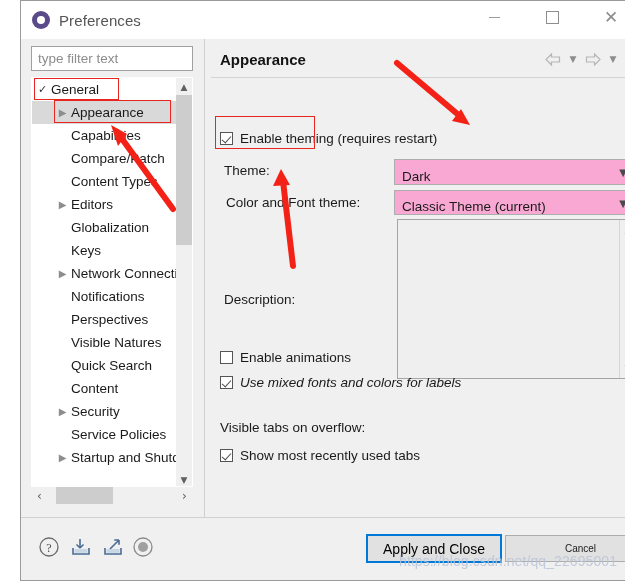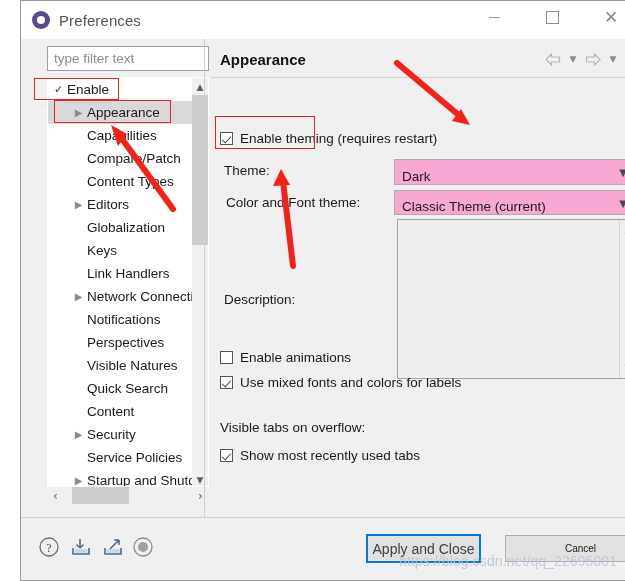--- a/index.html
+++ b/index.html
@@ -56,21 +56,21 @@
   }
   #btn-min  { left: 450px; }
   #btn-max  { left: 508px; }
   #btn-close{ left: 567px; }
   .min-glyph  { width: 11px; height: 1px; background: #9d9d9d; }
   .max-glyph  { width: 13px; height: 13px; border: 1px solid #8d8d8d; }
   .close-glyph{ font-size: 17px; line-height: 17px; color: #8d8d8d; font-family: "DejaVu Sans", sans-serif; }
 
   
   #left-panel {
-    position: absolute; left: 16px; top: 38px;
+    position: absolute; left: 0; top: 38px;
     width: 190px; height: 478px;
     background: #f0f0f0;
   }
   #filter-input {
     position: absolute; left: 10px; top: 7px;
     width: 162px; height: 25px;
     border: 1px solid #a0a0a0;
     background: #ffffff;
     font-size: 13.5px; color: #8c8c8c;
     padding: 0 0 0 6px;
@@ -287,25 +287,25 @@
     position: absolute; top: 534px;
     width: 24px; height: 24px;
   }
   #icon-help   { left: 16px; }
   #icon-import { left: 48px; }
   #icon-export { left: 80px; }
   #icon-record { left: 110px; }
 
   #btn-apply-close {
     position: absolute; left: 345px; top: 533px;
-    width: 115px; height: 29px;
+    width: 136px; height: 29px;
     background: #e1e1e1;
     border: 2px solid #0078d7;
     display: flex; align-items: center; justify-content: center;
-    font-size: 14px; color: #404040;
+    font-size: 14px; color: #000000;
   }
   #btn-cancel {
     position: absolute; left: 484px; top: 534px;
     width: 127px; height: 27px;
     background: #e1e1e1;
     border: 1px solid #adadad;
     display: flex; align-items: center; justify-content: center;
     font-size: 10px; color: #1a1a1a; padding-left: 24px;
   }
 
@@ -357,21 +357,21 @@
   </div>
 
   <div id="left-panel">
 
     <div id="filter-input">type filter text</div>
 
     <div id="tree-box">
       <div id="tree-list">
           <div class="tree-item lvl1">
             <span class="tick">✓</span>
-            <span>Enable</span>
+            <span>General</span>
           </div>
           <div class="tree-item lvl2 sel">
             <span class="twisty">▶</span>
             <span>Appearance</span>
           </div>
           <div class="tree-item lvl2">
             <span class="twisty"></span>
             <span>Capabilities</span>
           </div>
           <div class="tree-item lvl2">
@@ -386,24 +386,20 @@
             <span class="twisty">▶</span>
             <span>Editors</span>
           </div>
           <div class="tree-item lvl2">
             <span class="twisty"></span>
             <span>Globalization</span>
           </div>
           <div class="tree-item lvl2">
             <span class="twisty"></span>
             <span>Keys</span>
-          </div>
-          <div class="tree-item lvl2">
-            <span class="twisty"></span>
-            <span>Link Handlers</span>
           </div>
           <div class="tree-item lvl2">
             <span class="twisty">▶</span>
             <span>Network Connections</span>
           </div>
           <div class="tree-item lvl2">
             <span class="twisty"></span>
             <span>Notifications</span>
           </div>
           <div class="tree-item lvl2">
@@ -508,21 +504,21 @@
         <div id="desc-up">▲</div>
         <div id="desc-down">▼</div>
       </div>
     </div>
 
     <div class="chk-row" style="left:9px; top:311px;">
       <div class="chkbox"></div>
       <span>Enable animations</span>
     </div>
 
-    <div class="chk-row" style="left:9px; top:336px;">
+    <div class="chk-row" style="left:9px; top:336px;font-style:italic;">
       <div class="chkbox on"></div>
       <span>Use mixed fonts and colors for labels</span>
     </div>
 
     <div class="row-label" style="left:9px; top:381px;">Visible tabs on overflow:</div>
 
     <div class="chk-row" style="left:9px; top:409px;">
       <div class="chkbox on"></div>
       <span>Show most recently used tabs</span>
     </div>

